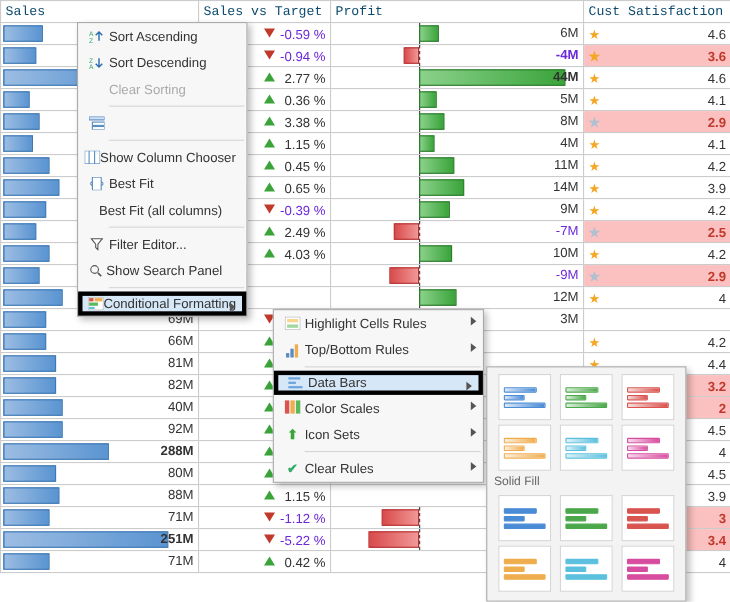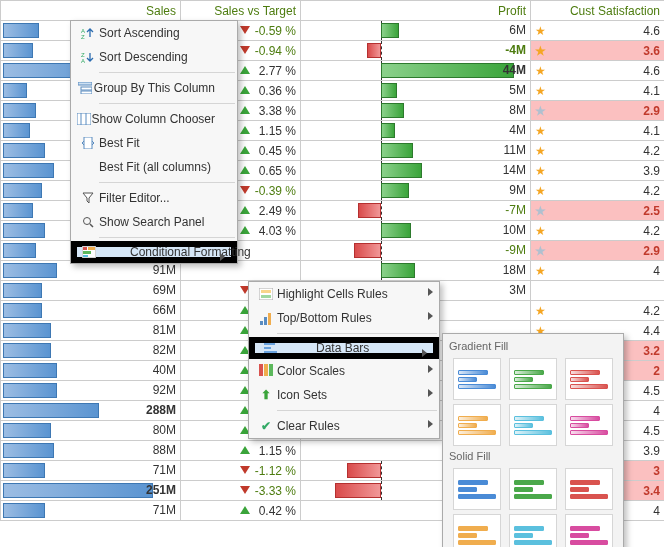--- a/index.html
+++ b/index.html
@@ -1,50 +1,50 @@
 <!DOCTYPE html>
 <html><head>
 <meta charset="utf-8">
 <style>
   * { box-sizing: border-box; margin: 0; padding: 0; }
   body { font-family: "Segoe UI", Tahoma, sans-serif; font-size: 12px; color: #333; background: #fff; width: 664px; height: 547px; overflow: hidden; position: relative; }
   table { border-collapse: collapse; width: 100%; table-layout: fixed; }
   th, td { border: 1px solid #ccc; height: 20px; padding: 0 4px; overflow: hidden; white-space: nowrap; }
-  th { background: #fff; font-weight: normal; text-align: right; font-size: 12px; color: #4d7c0f; }
+  th { background: #fff; font-weight: normal; text-align: left; font-size: 12px; color: #0c4a6e; font-family: Liberation Mono, monospace; }
   .col-sales { width: 180px; }
   .col-svt { width: 120px; }
   .col-profit { width: 230px; }
   .col-cs { width: 134px; }
   .sales-cell { position: relative; padding: 0; }
   .sales-bar { position: absolute; left: 2px; top: 2px; bottom: 2px; background: linear-gradient(to right, #9cbde3, #5a94d1); border: 1px solid #3e78b3; }
   .sales-text { position: absolute; right: 4px; top: 2px; }
   .svt-cell { text-align: right; position: relative; }
   .svt-cell .arr { position: absolute; right: 50px; top: 5px; width: 0; height: 0; }
   .arr.up { border-left: 5px solid transparent; border-right: 5px solid transparent; border-bottom: 8px solid #3aa43a; }
   .arr.down { border-left: 5px solid transparent; border-right: 5px solid transparent; border-top: 8px solid #c0392b; }
-  .neg { color: #4d7c0f; }
+  .neg { color: #6d28d9; }
   .profit-cell { position: relative; padding: 0; text-align: right; }
   .profit-axis { position: absolute; left: 35%; top: 0; bottom: 0; border-left: 1px dashed #333; }
   .profit-bar-pos { position: absolute; left: 35%; top: 2px; bottom: 2px; background: linear-gradient(to right, #8bd18b, #3aa43a); border: 1px solid #2d7a2d; }
   .profit-bar-neg { position: absolute; right: 65%; top: 2px; bottom: 2px; background: linear-gradient(to left, #f19797, #d94b4b); border: 1px solid #b53030; }
   .profit-text { position: absolute; right: 4px; top: 2px; }
   .cs-cell { text-align: right; position: relative; }
   .cs-cell .star { position: absolute; left: 4px; top: 3px; font-size: 12px; }
   .star.gold { color: #f5a623; }
   .star.silver { color: #b0c0d0; }
   .cs-cell.red { background: #fbc0c0; color: #c0392b; font-weight: bold; }
   .bold { font-weight: bold; }
 
   
   .menu { position: absolute; background: #f7f7f7; border: 1px solid #aaa; box-shadow: 3px 3px 6px rgba(0,0,0,.25); font-size: 12px; z-index: 10; }
   .menu-item { display: flex; align-items: center; height: 24px; padding: 0 22px 0 6px; white-space: nowrap; cursor: default; position: relative; }
   .menu-item .mi-icon { width: 22px; height: 18px; display: flex; align-items: center; justify-content: center; font-size: 12px; }
   .menu-item .chev { position: absolute; right: 6px; top: 6px; width: 0; height: 0; border-top: 4px solid transparent; border-bottom: 4px solid transparent; border-left: 5px solid #555; }
   .menu-item.disabled { color: #aaa; }
-  .menu-item.hover { background: #d6e7f7; border: 6px solid #000000; height: 22px; padding-left: 5px; padding-right: 14px; gap: 34px; }
+  .menu-item.hover { background: #d6e7f7; border: 4px solid #000000; height: 22px; padding-left: 5px; padding-right: 14px; }
   .menu-sep { height: 1px; background: #d5d5d5; margin: 3px 2px 3px 28px; }
   .ic-bars span { display:inline-block; width:3px; margin-right:1px; background:#5a8cc0; vertical-align:bottom;}
   .ic-scales span{display:inline-block;width:4px;height:12px;margin-right:1px;}
   .ic-upg { color:#3aa43a; font-weight:bold;}
   .ic-clear { color:#3a6; font-weight:bold;}
 
   
   .gallery { position: absolute; background: #f3f3f3; border: 1px solid #aaa; box-shadow: 3px 3px 6px rgba(0,0,0,.25); z-index: 20; padding: 4px 6px 6px; }
   .gal-head { color: #666; font-size: 11px; padding: 2px 0 4px; }
   .gal-grid { display: flex; flex-wrap: wrap; width: 168px; }
@@ -217,21 +217,21 @@
       </tr>
       <tr>
         <td class="sales-cell">
           <div class="sales-bar" style="width: 54px;"></div>
           <span class="sales-text">91M</span>
         </td>
         <td class="svt-cell"></td>
         <td class="profit-cell">
           <div class="profit-axis"></div>
           <div class="profit-bar-pos" style="width: 15%;"></div>
-          <span class="profit-text">18M</span>
+          <span class="profit-text">12M</span>
         </td>
         <td class="cs-cell"><span class="star gold">★</span><span>4</span></td>
       </tr>
       <tr>
         <td class="sales-cell">
           <div class="sales-bar" style="width: 39px;"></div>
           <span class="sales-text">69M</span>
         </td>
         <td class="svt-cell">
           <span class="arr down"></span>
@@ -333,70 +333,73 @@
           <div class="profit-axis"></div>
           <div class="profit-bar-neg" style="width: 15%;"></div>
         </td>
         <td class="cs-cell red"><span class="star silver">★</span><span>3</span></td>
       </tr>
       <tr>
         <td class="sales-cell">
           <div class="sales-bar" style="width: 150px;"></div>
           <span class="sales-text bold">251M</span>
         </td>
-        <td class="svt-cell"><span class="arr down"></span><span class="neg">-3.33 %</span></td>
+        <td class="svt-cell"><span class="arr down"></span><span class="neg">-5.22 %</span></td>
         <td class="profit-cell">
           <div class="profit-axis"></div>
           <div class="profit-bar-neg" style="width: 20%;"></div>
         </td>
         <td class="cs-cell red"><span class="star silver">★</span><span>3.4</span></td>
       </tr>
       <tr>
         <td class="sales-cell">
           <div class="sales-bar" style="width: 42px;"></div>
           <span class="sales-text">71M</span>
         </td>
         <td class="svt-cell"><span class="arr up"></span><span>0.42 %</span></td>
         <td class="profit-cell"></td>
         <td class="cs-cell"><span class="star gold">★</span><span>4</span></td>
       </tr>
     </tbody>
 </table>
 
-<div class="menu" style="left:70px; top:20px; width:168px">
+<div class="menu" style="left:70px; top:20px; width:155px">
   <div class="menu-item">
     <span class="mi-icon">
         <svg width="14" height="14">
           <text x="0" y="7" font-size="6" fill="#3a6">A</text>
           <text x="0" y="13" font-size="6" fill="#3a6">Z</text>
           <path d="M9 11 L9 3 M6 6 L9 3 L12 6" stroke="#2b6cb0" fill="none" stroke-width="1.3"></path>
         </svg>
       </span>
     <span>Sort Ascending</span>
   </div>
   <div class="menu-item">
     <span class="mi-icon">
         <svg width="14" height="14">
           <text x="0" y="7" font-size="6" fill="#3a6">Z</text>
           <text x="0" y="13" font-size="6" fill="#3a6">A</text>
           <path d="M9 3 L9 11 M6 8 L9 11 L12 8" stroke="#2b6cb0" fill="none" stroke-width="1.3"></path>
         </svg>
       </span>
     <span>Sort Descending</span>
   </div>
+  <div class="menu-item disabled">
+    <span class="mi-icon"></span>
+    <span>Clear Sorting</span>
+  </div>
   <div class="menu-sep"></div>
   <div class="menu-item">
     <span class="mi-icon">
         <svg width="14" height="12">
           <rect x="0" y="0" width="14" height="3" fill="#cde0f2" stroke="#5a8cc0"></rect>
           <rect x="3" y="5" width="11" height="3" fill="#fff" stroke="#5a8cc0"></rect>
           <rect x="3" y="9" width="11" height="3" fill="#fff" stroke="#5a8cc0"></rect>
         </svg>
       </span>
-    <span>Group By This Column</span>
   </div>
   <div class="menu-sep"></div>
   <div class="menu-item">
     <span class="mi-icon">
         <svg width="14" height="12">
           <rect x="0" y="0" width="14" height="12" fill="#fff" stroke="#5a8cc0"></rect>
           <line x1="4" y1="0" x2="4" y2="12" stroke="#5a8cc0"></line>
           <line x1="9" y1="0" x2="9" y2="12" stroke="#5a8cc0"></line>
         </svg>
       </span>
@@ -494,21 +497,20 @@
   </div>
   <div class="menu-sep"></div>
   <div class="menu-item">
     <span class="mi-icon ic-clear">✔</span>
     <span>Clear Rules</span>
     <span class="chev"></span>
   </div>
 </div>
 
 <div class="gallery" style="left:442px; top:333px;">
-  <div class="gal-head">Gradient Fill</div>
   <div class="gal-grid" id="gal-grad">
       <div class="gal-tile">
         <div class="bar" style="width: 80%; background: linear-gradient(to right, rgba(74, 139, 214, 0.2), rgb(74, 139, 214)); border: 1px solid rgb(74, 139, 214);"></div>
         <div class="bar" style="width: 50%; background: linear-gradient(to right, rgba(74, 139, 214, 0.2), rgb(74, 139, 214)); border: 1px solid rgb(74, 139, 214);"></div>
         <div class="bar" style="width: 100%; background: linear-gradient(to right, rgba(74, 139, 214, 0.2), rgb(74, 139, 214)); border: 1px solid rgb(74, 139, 214);"></div>
       </div>
       <div class="gal-tile">
         <div class="bar" style="width: 80%; background: linear-gradient(to right, rgba(74, 168, 74, 0.2), rgb(74, 168, 74)); border: 1px solid rgb(74, 168, 74);"></div>
         <div class="bar" style="width: 50%; background: linear-gradient(to right, rgba(74, 168, 74, 0.2), rgb(74, 168, 74)); border: 1px solid rgb(74, 168, 74);"></div>
         <div class="bar" style="width: 100%; background: linear-gradient(to right, rgba(74, 168, 74, 0.2), rgb(74, 168, 74)); border: 1px solid rgb(74, 168, 74);"></div>

